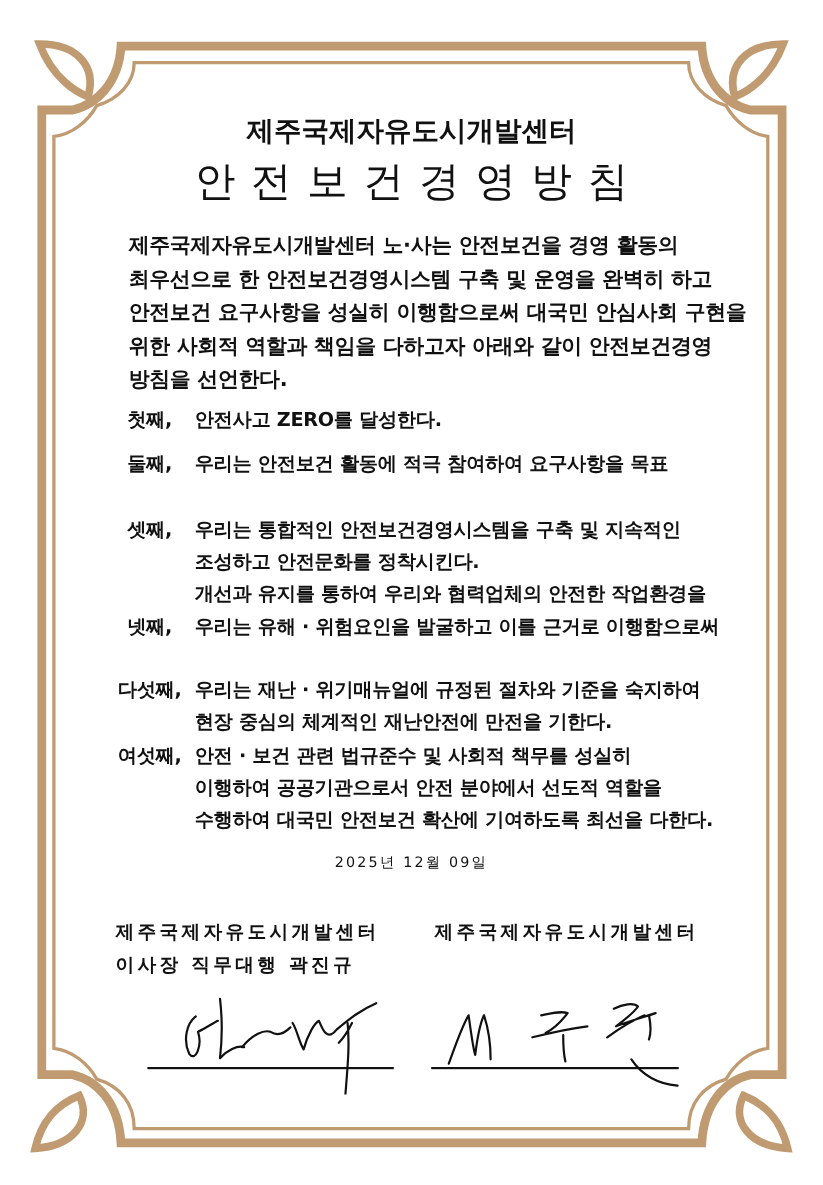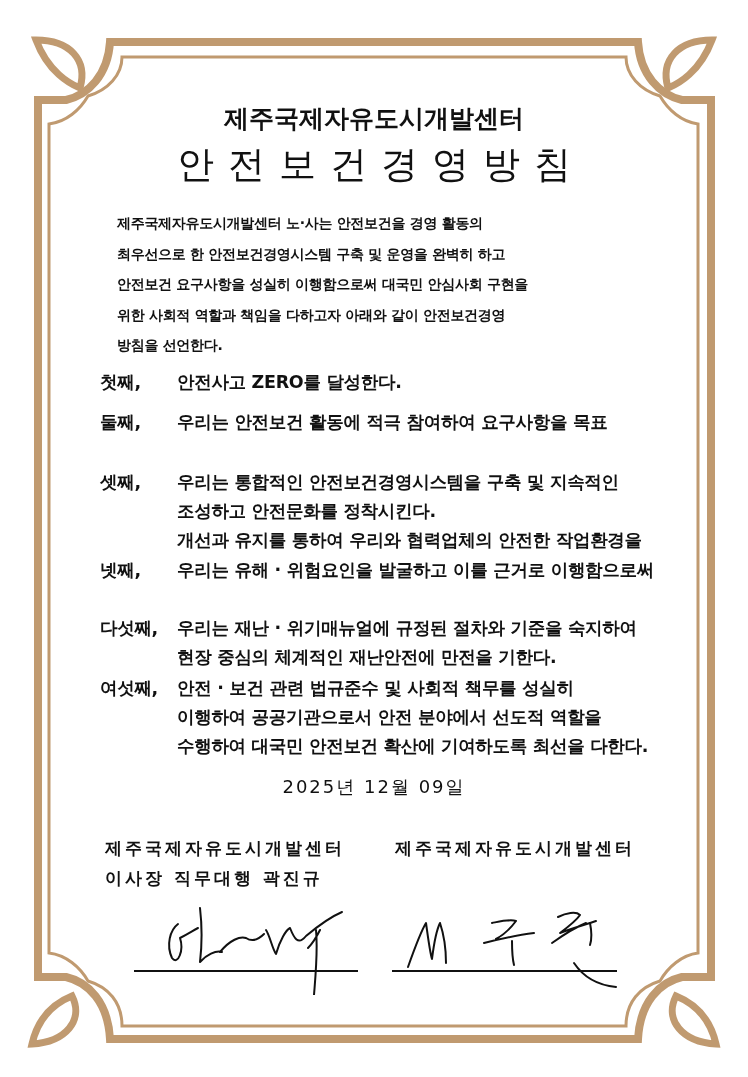--- a/index.html
+++ b/index.html
@@ -2,27 +2,27 @@
 <html><head>
 <meta charset="utf-8">
 <style>
   html, body { margin:0; padding:0; background:#ffffff; }
   body { width:748px; height:1077px; position:relative; overflow:hidden;
          font-family: "DejaVu Sans", sans-serif; color:#111; }
   #frame { position:absolute; left:0; top:0; width:748px; height:1077px; }
   .abs { position:absolute; white-space:nowrap; }
   .org-top { left:0; width:748px; top:102px; text-align:center; font-size:25px; font-weight:bold; letter-spacing:0px; }
   .doc-title { left:0; width:748px; top:140px; text-align:center; font-size:37px; font-weight:normal; letter-spacing:14px; padding-left:14px; box-sizing:border-box; }
-  .intro { left:117px; top:208px; width:580px; font-size:14px; font-weight:bold; line-height:30.5px; white-space:normal; letter-spacing:-0.3px; }
+  .intro { left:117px; top:208px; width:580px; font-size:19px; font-weight:bold; line-height:30.5px; white-space:normal; letter-spacing:-0.3px; }
   .intro div { white-space:nowrap; }
   .item { position:absolute; font-size:17.5px; font-weight:bold; line-height:29px; letter-spacing:-0.3px; }
-  .item .ordwrap { position:absolute; left:0; width:72px; text-align:left; }
+  .item .ordwrap { position:absolute; left:0; width:72px; text-align:center; }
   .item .body { position:absolute; left:77px; }
   .item .body div { white-space:nowrap; }
-  .date { left:0; width:748px; top:775px; text-align:center; font-size:18px; letter-spacing:2px; }
+  .date { left:0; width:748px; top:775px; text-align:center; font-size:13px; letter-spacing:2px; }
   .sign { font-size:17px; font-weight:bold; letter-spacing:3px; line-height:30px; }
   .sigline { position:absolute; height:1.5px; background:#111; }
 </style>
 </head>
 <body>
 
 <svg id="frame" width="748" height="1077" viewBox="0 0 748 1077">
   <g fill="none" stroke="#C09A70" stroke-linecap="butt">
 
     <path stroke-width="8" d="M110 42 L638 42 C640 75 660 95 682 100 L711 100 L711 977 L682 977 C660 982 640 1002 638 1039 L110 1039 C108 1002 88 982 66 977 L38 977 L38 100 L66 100 C88 95 108 75 110 42 Z"></path>

